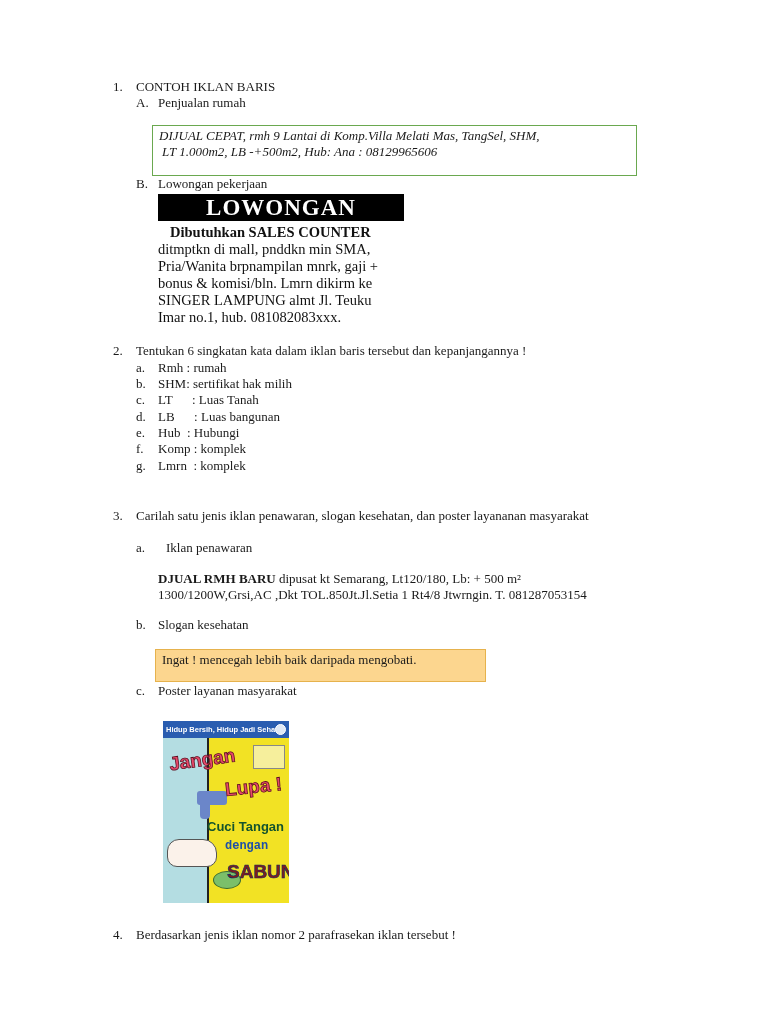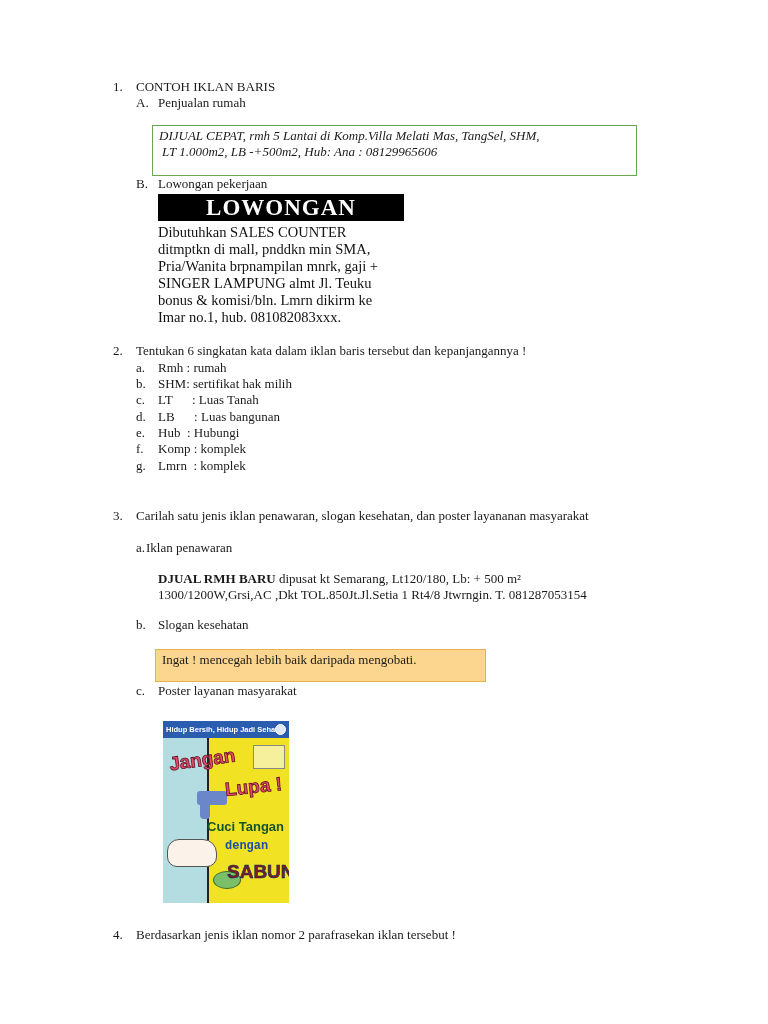--- a/index.html
+++ b/index.html
@@ -16,21 +16,21 @@
     border: 1.5px solid #6aa84f; box-sizing: border-box;
   }
   .green-box .line { position: absolute; left: 6px; font-style: italic; white-space: nowrap; font-size: 13px; }
   .lowongan-ad { position: absolute; left: 158px; top: 194px; width: 246px; }
   .lowongan-banner {
     background: #000; color: #fff; height: 27px; line-height: 28px;
     text-align: center; font-weight: bold; font-size: 23px; letter-spacing: 1px;
     font-family: "Liberation Serif", serif;
   }
   .lowongan-body { font-size: 14.5px; line-height: 17px; margin-top: 3px; color: #111; }
-  .lowongan-body .head { font-weight: normal; }
+  .lowongan-body .head { font-weight: bold; margin-left: 12px; }
   .orange-box {
     position: absolute; left: 155px; top: 649px; width: 331px; height: 33px;
     background: #fcd68f; border: 1px solid #e6b24d; box-sizing: border-box;
   }
   .orange-box span { position: absolute; left: 6px; top: 2px; white-space: nowrap; }
   .poster {
     position: absolute; left: 163px; top: 721px; width: 126px; height: 182px;
     overflow: hidden; background: #a9d7dc;
   }
   .poster .topbar {
@@ -75,35 +75,35 @@
 </head>
 <body>
 
 <span class="num abs" style="left:113px;top:79px;">1.</span>
 <span class="abs" style="left:136px;top:79px;">CONTOH IKLAN BARIS</span>
 
 <span class="sub abs" style="left:136px;top:95px;">A.</span>
 <span class="abs" style="left:158px;top:95px;">Penjualan rumah</span>
 
 <div class="green-box">
-  <span class="line" style="top:2px;">DIJUAL CEPAT, rmh 5 Lantai  di Komp.Villa Melati Mas,  TangSel, SHM,</span>
+  <span class="line" style="top:2px;">DIJUAL CEPAT, rmh 9 Lantai  di Komp.Villa Melati Mas,  TangSel, SHM,</span>
   <span class="line" style="top:18px;left:9px;">LT 1.000m2, LB -+500m2, Hub: Ana : 08129965606</span>
 </div>
 
 <span class="sub abs" style="left:136px;top:176px;">B.</span>
 <span class="abs" style="left:158px;top:176px;">Lowongan pekerjaan</span>
 
 <div class="lowongan-ad">
   <div class="lowongan-banner">LOWONGAN</div>
   <div class="lowongan-body">
     <div class="head">Dibutuhkan SALES COUNTER</div>
     <div>ditmptkn di mall, pnddkn min SMA,</div>
     <div>Pria/Wanita brpnampilan mnrk, gaji +</div>
+    <div>bonus &amp; komisi/bln. Lmrn dikirm ke</div>
     <div>SINGER LAMPUNG almt Jl. Teuku</div>
-    <div>bonus &amp; komisi/bln. Lmrn dikirm ke</div>
     <div>Imar no.1, hub. 081082083xxx.</div>
   </div>
 </div>
 
 <span class="num abs" style="left:113px;top:343px;">2.</span>
 <span class="abs" style="left:136px;top:343px;">Tentukan 6 singkatan kata dalam iklan baris tersebut dan kepanjangannya !</span>
 
 <span class="sub abs" style="left:136px;top:360px;">a.</span>
 <span class="abs" style="left:158px;top:360px;white-space:pre;">Rmh : rumah</span>
 <span class="sub abs" style="left:136px;top:376px;">b.</span>
@@ -116,21 +116,21 @@
 <span class="abs" style="left:158px;top:425px;white-space:pre;">Hub  : Hubungi</span>
 <span class="sub abs" style="left:136px;top:441px;">f.</span>
 <span class="abs" style="left:158px;top:441px;white-space:pre;">Komp : komplek</span>
 <span class="sub abs" style="left:136px;top:458px;">g.</span>
 <span class="abs" style="left:158px;top:458px;white-space:pre;">Lmrn  : komplek</span>
 
 <span class="num abs" style="left:113px;top:508px;">3.</span>
 <span class="abs" style="left:136px;top:508px;">Carilah satu jenis iklan penawaran, slogan kesehatan, dan poster layananan masyarakat</span>
 
 <span class="sub abs" style="left:136px;top:540px;">a.</span>
-<span class="abs" style="left:146px;top:540px;text-align:center;">Iklan penawaran</span>
+<span class="abs" style="left:166px;top:540px;text-align:center;">Iklan penawaran</span>
 
 <div class="abs" style="left:158px;top:571px;">
   <b>DJUAL RMH BARU</b><span> dipusat kt Semarang, Lt120/180,  Lb: + 500 m²</span>
 </div>
 <div class="abs" style="left:158px;top:587px;">1300/1200W,Grsi,AC ,Dkt TOL.850Jt.Jl.Setia 1 Rt4/8 Jtwrngin. T. 081287053154</div>
 
 <span class="sub abs" style="left:136px;top:617px;">b.</span>
 <span class="abs" style="left:158px;top:617px;">Slogan kesehatan</span>
 
 <div class="orange-box">

